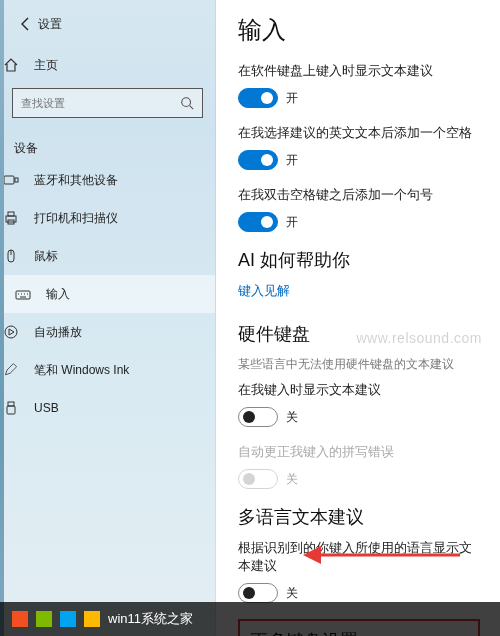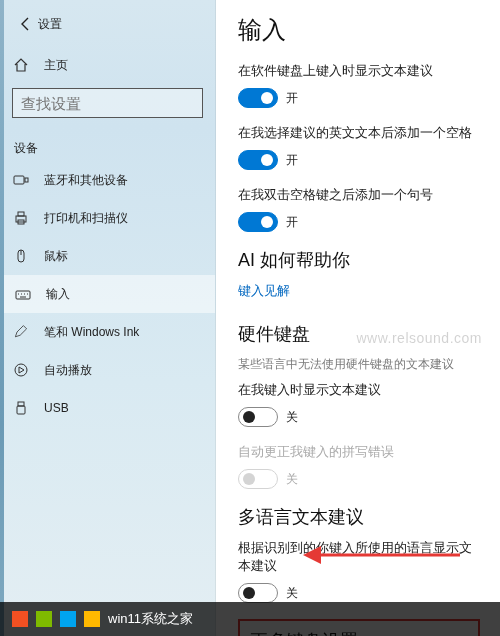--- a/index.html
+++ b/index.html
@@ -9,26 +9,26 @@
     width: 216px; min-width: 216px;
     background: linear-gradient(180deg, #d6e7f0 0%, #cfe3ef 20%, #d9eaf2 60%, #e3eef3 100%);
     border-right: 1px solid rgba(0,0,0,0.06);
     padding: 8px 0 8px 0;
     position: relative;
   }
   .left-stripe { position: absolute; left: 0; top: 0; bottom: 0; width: 4px;
     background: linear-gradient(180deg,#8fb3c8,#7aa6bf,#6b9ab5,#7fa9c0); }
   .title-row { display: flex; align-items: center; padding: 4px 14px 10px 14px; font-size: 12px; color:#222;}
   .back-btn { width: 24px; height: 24px; display: flex; align-items: center; justify-content: center; cursor: pointer;}
-  .sb-row { display:flex; align-items:center; gap:14px; padding: 10px 12px; font-size: 12px; color:#222; cursor:pointer;}
+  .sb-row { display:flex; align-items:center; gap:14px; padding: 10px 2px; font-size: 12px; color:#222; cursor:pointer;}
   .sb-row .ic { width:18px; height:18px; display:flex; align-items:center; justify-content:center; color:#333;}
   .sb-row.active { background: rgba(255,255,255,0.5); border-left: 3px solid #0078d4; padding-left:11px;}
   .search-wrap { padding: 4px 12px 14px 12px; }
   .search { width:100%; height:30px; border:1px solid #555; background: rgba(255,255,255,0.4); display:flex; align-items:center; padding:0 8px;}
-  .search input { flex:1; border:none; background:transparent; font-size:15px; color:#555; outline:none;}
+  .search input { flex:1; border:none; background:transparent; font-size:11px; color:#555; outline:none;}
   .group-label { padding: 8px 14px 4px 14px; font-size:12px; color:#222; }
   .content { flex:1; overflow-y:auto; padding: 14px 20px 80px 22px; background:#fff;}
   .h1 { font-size: 24px; font-weight: 400; margin-bottom: 16px; color:#111;}
   .sect-label { font-size: 13px; color:#222; margin-bottom: 8px; }
   .sect-sub { font-size: 12px; color:#7a7a7a; margin-top: 2px; margin-bottom: 8px;}
   .toggle-row { display:flex; align-items:center; gap:8px; margin-bottom:16px;}
   .toggle { width:40px; height:20px; border-radius:10px; position:relative; border:1px solid #888;}
   .toggle.on { background:#0078d4; border-color:#0078d4;}
   .toggle .knob { width:12px; height:12px; border-radius:50%; background:#fff; position:absolute; top:3px;}
   .toggle.on .knob { right:4px; background:#fff;}
@@ -125,34 +125,34 @@
             <line x1="12" y1="8" x2="13" y2="8" stroke="#333"></line>
             <line x1="5" y1="11" x2="11" y2="11" stroke="#333"></line>
           </svg>
       </span>
       <span>输入</span>
     </div>
 
     <div class="sb-row">
       <span class="ic">
         <svg width="16" height="16" viewBox="0 0 16 16">
-            <path d="M2 14 L4 8 L12 0 L16 4 L8 12 Z" stroke="#333" stroke-width="1" fill="none" transform="scale(0.8) translate(1,2)"></path>
-          </svg>
-      </span>
-      <span>笔和 Windows Ink</span>
-    </div>
-
-    <div class="sb-row">
-      <span class="ic">
-        <svg width="16" height="16" viewBox="0 0 16 16">
             <circle cx="8" cy="8" r="6" stroke="#333" stroke-width="1" fill="none"></circle>
             <path d="M6 5 L11 8 L6 11 Z" stroke="#333" stroke-width="1" fill="none"></path>
           </svg>
       </span>
       <span>自动播放</span>
+    </div>
+
+    <div class="sb-row">
+      <span class="ic">
+        <svg width="16" height="16" viewBox="0 0 16 16">
+            <path d="M2 14 L4 8 L12 0 L16 4 L8 12 Z" stroke="#333" stroke-width="1" fill="none" transform="scale(0.8) translate(1,2)"></path>
+          </svg>
+      </span>
+      <span>笔和 Windows Ink</span>
     </div>
 
     <div class="sb-row">
       <span class="ic">
         <svg width="16" height="16" viewBox="0 0 16 16">
             <rect x="5" y="2" width="6" height="4" stroke="#333" stroke-width="1" fill="none"></rect>
             <rect x="4" y="6" width="8" height="8" rx="1" stroke="#333" stroke-width="1" fill="none"></rect>
           </svg>
       </span>
       <span>USB</span>

